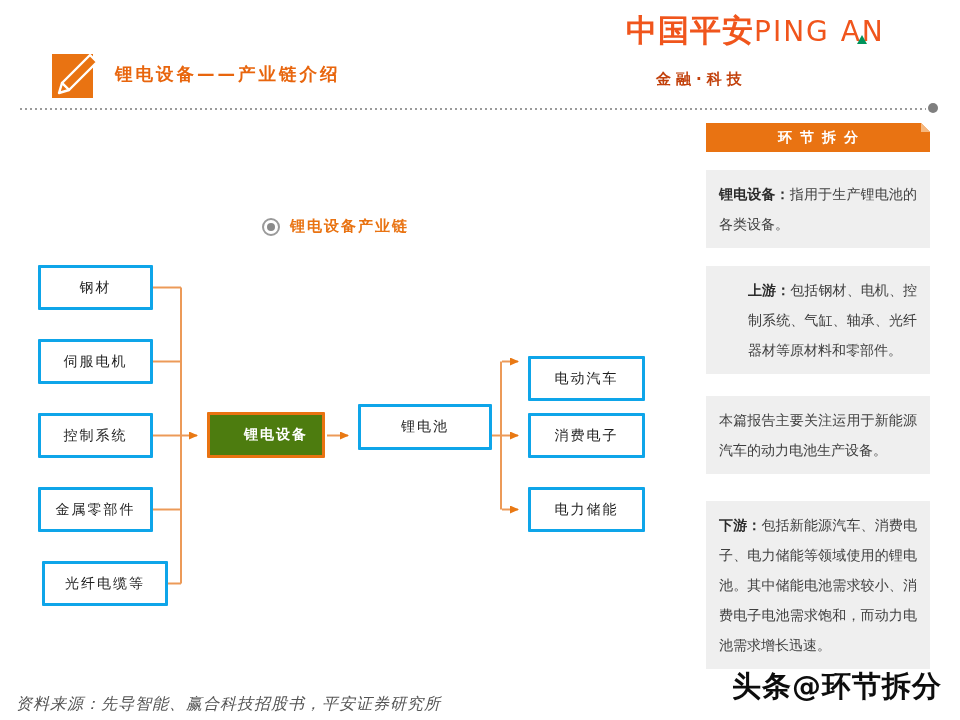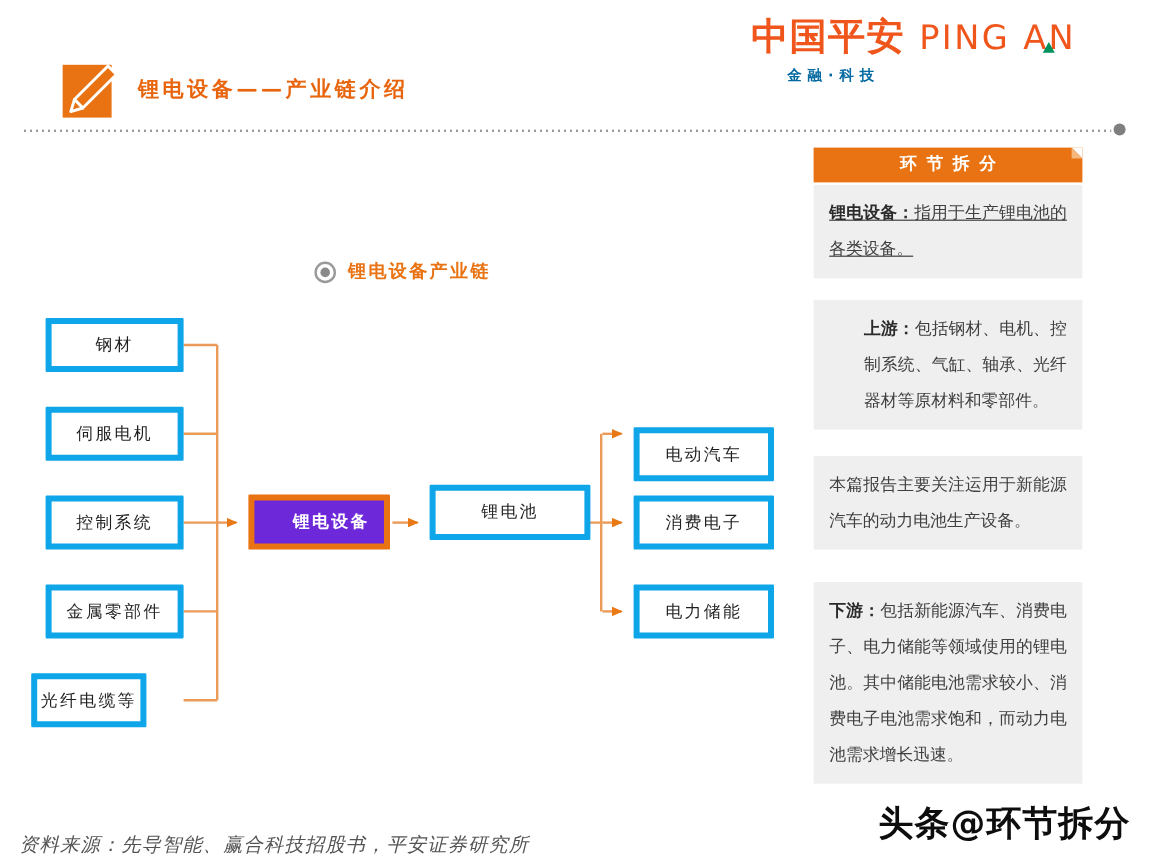--- a/index.html
+++ b/index.html
@@ -5,65 +5,65 @@
   html,body{margin:0;padding:0;}
   body{
     width:960px;height:720px;position:relative;overflow:hidden;
     background:#ffffff;
     font-family:"DejaVu Sans","Liberation Sans",sans-serif;
   }
   .slide{position:absolute;inset:0;}
 
   
   .logo{position:absolute;left:626px;top:10px;}
-  .logo-row{display:flex;align-items:baseline;gap:12px;}
+  .logo-row{display:flex;align-items:baseline;}
   .logo-cn{font-size:31px;font-weight:bold;color:#F0551C;letter-spacing:1px;}
   .logo-en{font-size:28px;font-weight:400;color:#F0551C;letter-spacing:2px;position:relative;}
   .green-tri{position:absolute;left:103px;bottom:4px;width:0;height:0;
     border-left:5px solid transparent;border-right:5px solid transparent;
     border-bottom:9px solid #00935B;}
-  .logo-sub{margin-top:3px;padding-left:30px;font-size:12px;font-weight:bold;
-    color:#0369a1;letter-spacing:5px;}
+  .logo-sub{margin-top:18px;padding-left:30px;font-size:15px;font-weight:bold;
+    color:#c2410c;letter-spacing:5px;}
 
   
   .title-block{position:absolute;left:37px;top:48px;height:52px;display:flex;align-items:center;padding-left:15px;}
   .title-icon{width:49px;height:52px;display:inline-block;}
   .page-title{margin:0 0 0 14px;font-size:17.5px;font-weight:bold;color:#E8650D;letter-spacing:3px;}
 
   
   .rule{position:absolute;left:20px;top:108px;width:906px;height:2px;
     background-image:repeating-linear-gradient(90deg,#9B9B9B 0 2px,transparent 2px 5px);}
   .rule-dot{position:absolute;left:928px;top:103px;width:10px;height:10px;border-radius:50%;background:#7F7F7F;}
 
   
-  .sidebar{position:absolute;left:678px;top:123px;width:224px;}
+  .sidebar{position:absolute;left:706px;top:123px;width:224px;}
   .side-header{position:relative;height:29px;line-height:29px;background:#E97312;
     color:#fff;text-align:center;font-size:14px;font-weight:bold;letter-spacing:8px;text-indent:8px;}
   .side-header::before{content:"";position:absolute;right:0;top:0;width:0;height:0;
     border-top:9px solid #fff;border-left:9px solid transparent;}
   .side-header::after{content:"";position:absolute;right:0;top:0;width:0;height:0;
     border-bottom:9px solid #F5B77E;border-right:9px solid transparent;}
   .card{background:#EFEFEF;padding:9px 13px;font-size:14px;line-height:30px;
     color:#3F3F3F;text-align:justify;}
   .card .card-label{font-weight:bold;color:#2B2B2B;}
-  .card.m1{margin-top:2px;text-decoration:underline;} .card.m2{margin-top:18px;padding-left:42px;}
+  .card.m1{margin-top:18px;} .card.m2{margin-top:18px;padding-left:42px;}
   .card.m3{margin-top:27px;} .card.m4{margin-top:22px;}
 
   
   .chart-title{position:absolute;left:262px;top:217px;display:flex;align-items:center;gap:10px;}
   .radio-icon{width:14px;height:14px;border:2px solid #9a9a9a;border-radius:50%;
     position:relative;display:inline-block;background:#fff;}
   .radio-icon i{position:absolute;left:3px;top:3px;width:8px;height:8px;background:#8a8a8a;border-radius:50%;}
   .ct-text{font-size:15px;font-weight:bold;color:#E97312;letter-spacing:2px;}
 
   .connectors{position:absolute;left:0;top:0;pointer-events:none;}
-  .node{position:absolute;box-sizing:border-box;border:5px solid #0ea5e9;background:#fff;
+  .node{position:absolute;box-sizing:border-box;border:3px solid #0ea5e9;background:#fff;
     display:flex;align-items:center;justify-content:center;
     font-size:14px;letter-spacing:2px;color:#1F1F1F;border-radius:1px;text-align:center;}
-  .node.fill{background:#6d28d9;border-color:#E97312;color:#fff;font-weight:bold;padding-left:20px;}
+  .node.fill{background:#4d7c0f;border-color:#E97312;color:#fff;font-weight:bold;padding-left:20px;}
 
   
   .source{position:absolute;left:16px;top:694px;font-size:16px;font-style:italic;
     color:#545454;letter-spacing:1px;font-family:"DejaVu Serif","Liberation Serif",serif;}
   .watermark{position:absolute;right:18px;top:667px;font-size:29px;font-weight:bold;
     color:#0d0d0d;letter-spacing:1px;text-shadow:2px 2px 0 rgba(255,255,255,.9);}
 </style>
 </head>
 <body>
 
@@ -138,21 +138,21 @@
         <path d="M502,361.5 H518" marker-end="url(#arw)"></path>
         <path d="M502,435.5 H518" marker-end="url(#arw)"></path>
         <path d="M502,509.5 H518" marker-end="url(#arw)"></path>
       </g>
     </svg>
 
     <div class="node" style="left:38px;top:265px;width:115px;height:45px">钢材</div>
     <div class="node" style="left:38px;top:339px;width:115px;height:45px">伺服电机</div>
     <div class="node" style="left:38px;top:413px;width:115px;height:45px">控制系统</div>
     <div class="node" style="left:38px;top:487px;width:115px;height:45px">金属零部件</div>
-    <div class="node" style="left:26px;top:561px;width:96px;height:45px">光纤电缆等</div>
+    <div class="node" style="left:42px;top:561px;width:126px;height:45px">光纤电缆等</div>
 
     <div class="node fill" style="left:207px;top:412px;width:118px;height:46px">锂电设备</div>
     <div class="node" style="left:358px;top:404px;width:134px;height:46px">锂电池</div>
 
     <div class="node" style="left:528px;top:356px;width:117px;height:45px">电动汽车</div>
     <div class="node" style="left:528px;top:413px;width:117px;height:45px">消费电子</div>
     <div class="node" style="left:528px;top:487px;width:117px;height:45px">电力储能</div>
   </section>
 
   <div class="source">资料来源：先导智能、赢合科技招股书，平安证券研究所</div>

